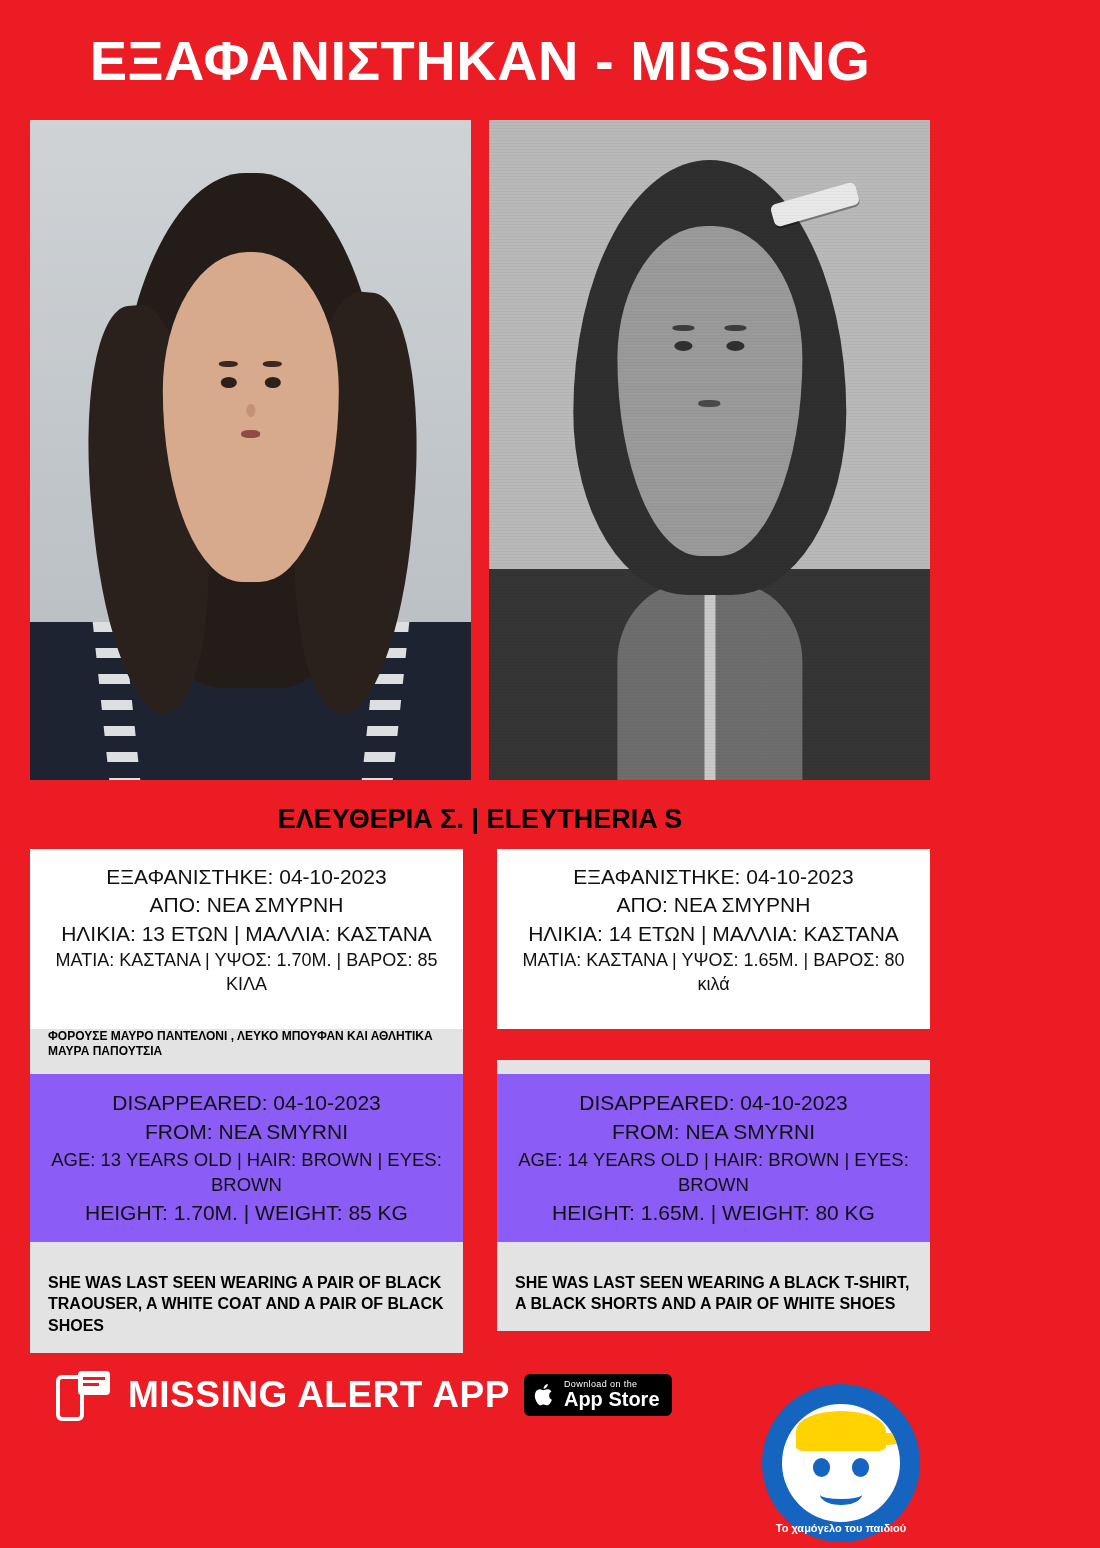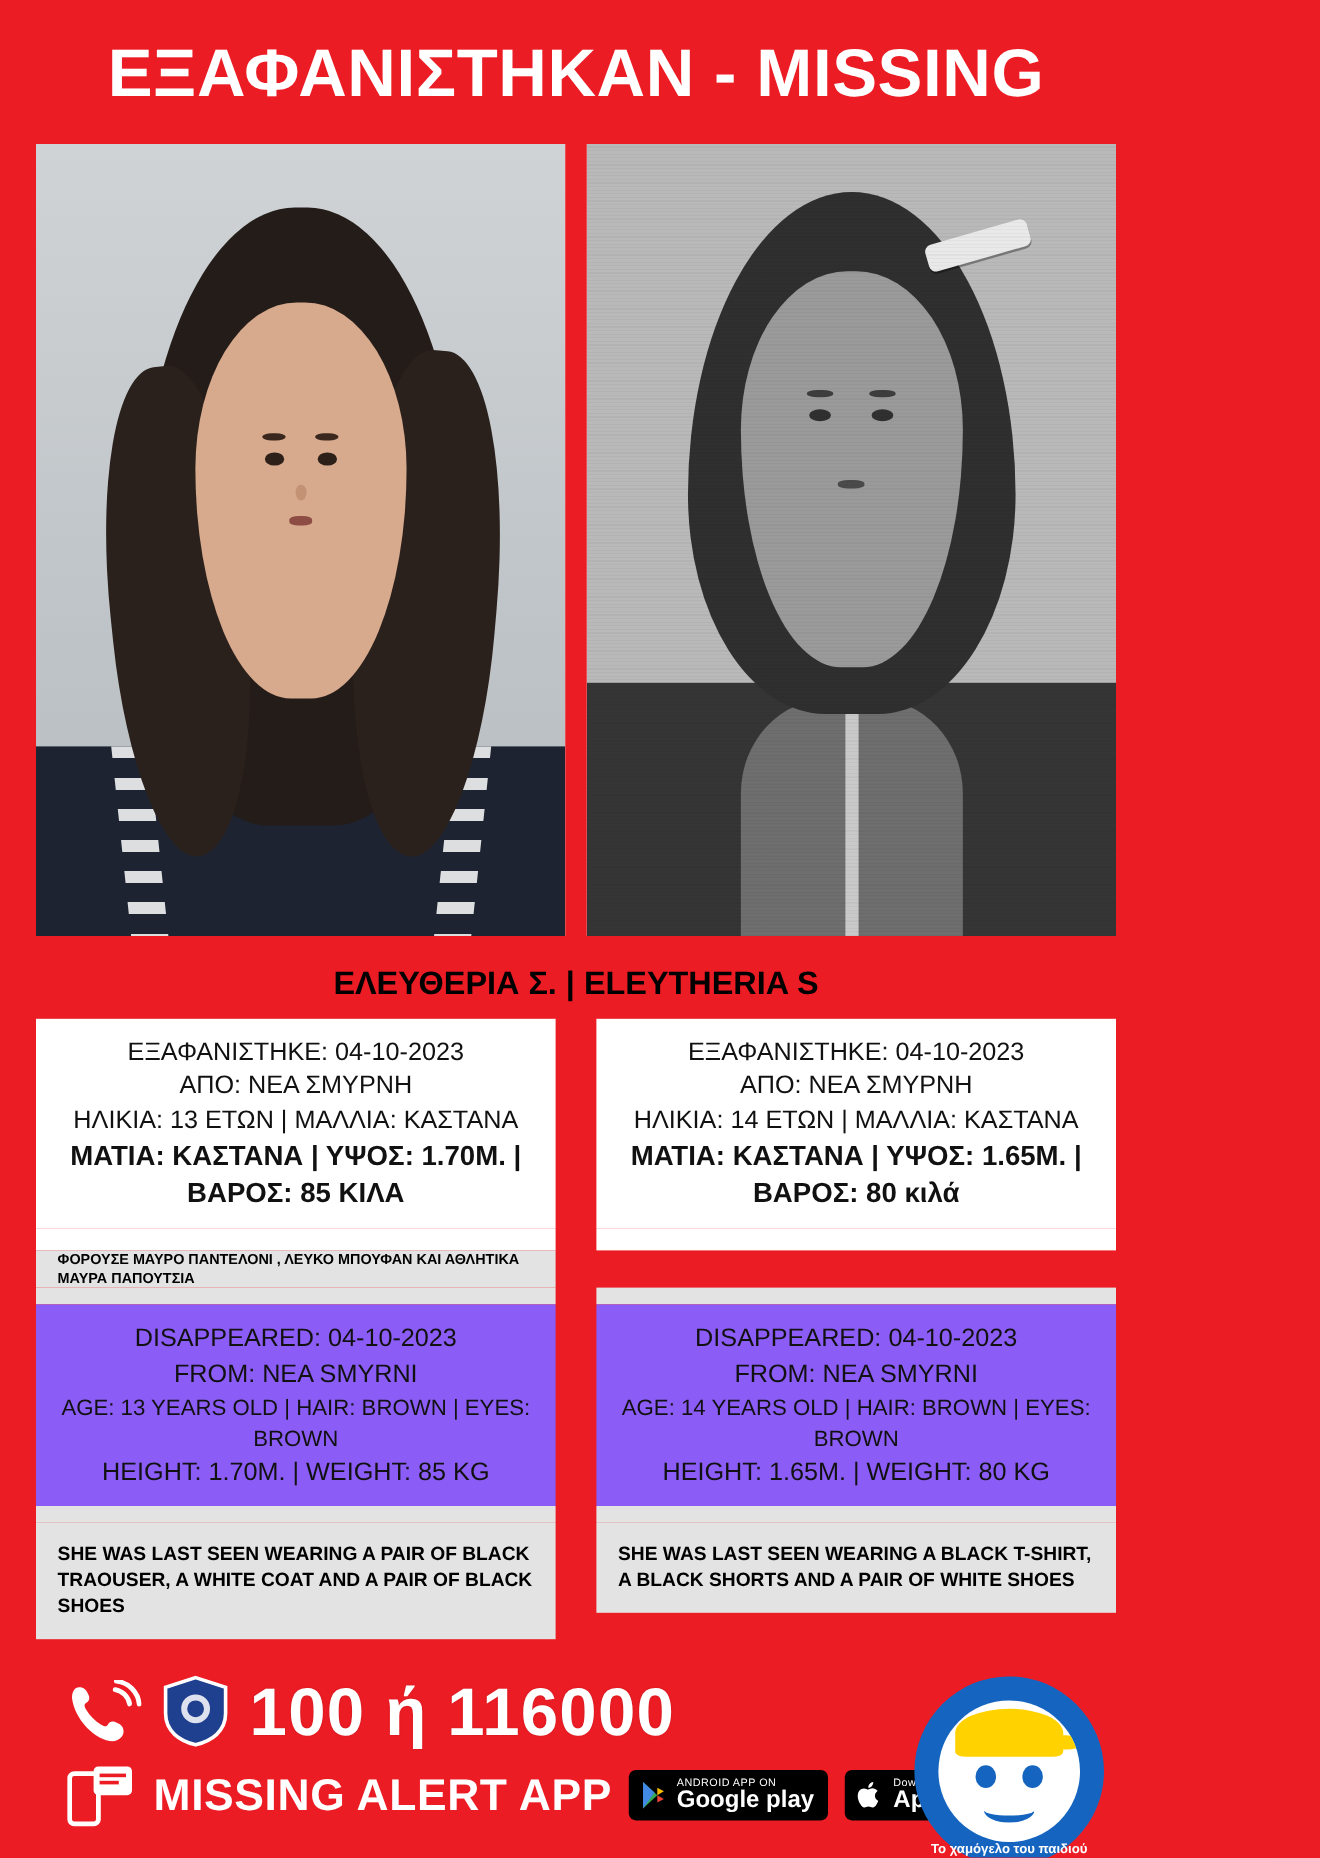--- a/index.html
+++ b/index.html
@@ -97,21 +97,21 @@
   }
   
   .info-row { display:flex; gap:34px; }
   .col { flex:1; }
   .block { padding:14px 10px; text-align:center; }
   .block.white { background:#ffffff; }
   .block.gray  { background:#e3e3e3; }
   .block.lgray { background:#8b5cf6; }
   .block p { margin:0; color:#111; }
   .gr-line { font-size:21px; line-height:1.35; }
-  .gr-line.small { font-size:23px;font-weight:bold; }
+  .gr-line.small { font-size:18px; }
   .wear {
     font-size:12px; font-weight:bold; line-height:1.3;
     text-align:left; padding:0 18px;
   }
   .en-line { font-size:21px; line-height:1.4; font-weight:normal; }
   .en-line.small { font-size:18.5px; }
   .en-wear { font-size:16px; font-weight:bold; line-height:1.35; text-align:left; padding:16px 18px; }
   .spacer-white { background:#ffffff; height:18px; }
   .spacer-gray { background:#e3e3e3; height:14px; }
 
@@ -255,62 +255,32 @@
         <p class="en-line">FROM: NEA SMYRNI</p>
         <p class="en-line small">AGE: 14 YEARS OLD | HAIR: BROWN | EYES: BROWN</p>
         <p class="en-line">HEIGHT: 1.65M. | WEIGHT: 80 KG</p>
       </div>
       <div class="spacer-gray"></div>
       <div class="block gray en-wear">SHE WAS LAST SEEN WEARING A BLACK T-SHIRT, A BLACK SHORTS  AND A PAIR OF WHITE SHOES</div>
     </div>
   </div>
 
   <div class="footer">
-    <div class="phone-row">
-      <span class="phone-icon">
-        <svg viewBox="0 0 62 52" width="62" height="52">
-          <path d="M10 6c4 0 6 2 8 7 1 3 0 5-2 6-2 1-2 3 0 6 3 5 7 9 12 12 3 2 5 2 6 0 1-2 3-3 6-2 5 2 7 4 7 8 0 4-4 8-9 8C24 51 6 33 4 15 4 10 6 6 10 6z" fill="#ffffff"></path>
-          <path d="M40 8c6 1 11 6 12 12" stroke="#ffffff" stroke-width="4" fill="none" stroke-linecap="round"></path>
-          <path d="M41 1c10 1 18 9 19 19" stroke="#ffffff" stroke-width="4" fill="none" stroke-linecap="round"></path>
-        </svg>
-      </span>
-      <span class="badge-icon">
-        <svg viewBox="0 0 58 60" width="58" height="60">
-          <path d="M29 2 54 10v22c0 15-12 23-25 26C16 55 4 47 4 32V10z" fill="#1f3f8f" stroke="#ffffff" stroke-width="3"></path>
-          <circle cx="29" cy="28" r="12" fill="#ffffff" opacity=".85"></circle>
-          <circle cx="29" cy="28" r="7" fill="#1f3f8f"></circle>
-        </svg>
-      </span>
-      <span class="phone-number">100 ή 116000</span>
-    </div>
 
     <div class="app-row">
       <span class="app-phone-icon">
         <svg viewBox="0 0 58 52" width="58" height="52">
           <rect x="2" y="8" width="24" height="42" rx="4" fill="none" stroke="#ffffff" stroke-width="4"></rect>
           <rect x="22" y="2" width="32" height="24" rx="4" fill="#ffffff"></rect>
           <rect x="27" y="8" width="22" height="3" fill="#ec1c24"></rect>
           <rect x="27" y="14" width="16" height="3" fill="#ec1c24"></rect>
         </svg>
       </span>
       <span class="app-title">MISSING ALERT APP</span>
 
-      <a class="store">
-        <svg viewBox="0 0 24 26" width="22" height="24">
-          <path d="M2 1 15 13 2 25z" fill="#34a853"></path>
-          <path d="M2 1 15 13 2 25z" fill="none"></path>
-          <path d="M2 1l10.5 9.6L2 25z" fill="#4285f4" opacity=".9"></path>
-          <path d="M15 13l6-3.5-6-3.2z" fill="#fbbc04"></path>
-          <path d="M15 13l6 3.5-6 3.2z" fill="#ea4335"></path>
-        </svg>
-        <span>
-          <span class="st-small">ANDROID APP ON</span>
-          <span class="st-big">Google play</span>
-        </span>
-      </a>
 
       <a class="store">
         <svg viewBox="0 0 24 26" width="22" height="24">
           <path d="M16.5 13.6c0-3 2.4-4.4 2.5-4.5-1.4-2-3.5-2.3-4.2-2.3-1.8-.2-3.5 1-4.4 1-.9 0-2.3-1-3.8-1-2 0-3.8 1.1-4.8 2.9-2 3.5-.5 8.7 1.5 11.6 1 1.4 2.1 3 3.6 2.9 1.4-.06 2-.9 3.7-.9 1.7 0 2.2.9 3.8.9 1.6 0 2.6-1.4 3.5-2.8 1.1-1.6 1.6-3.2 1.6-3.3-.04-.02-3-1.2-3-4.5z" fill="#ffffff"></path>
           <path d="M13.8 4.6c.8-1 1.3-2.3 1.2-3.6-1.2.05-2.6.8-3.4 1.8-.7.8-1.3 2.2-1.2 3.5 1.3.1 2.6-.7 3.4-1.7z" fill="#ffffff"></path>
         </svg>
         <span>
           <span class="st-small">Download on the</span>
           <span class="st-big">App Store</span>
         </span>

